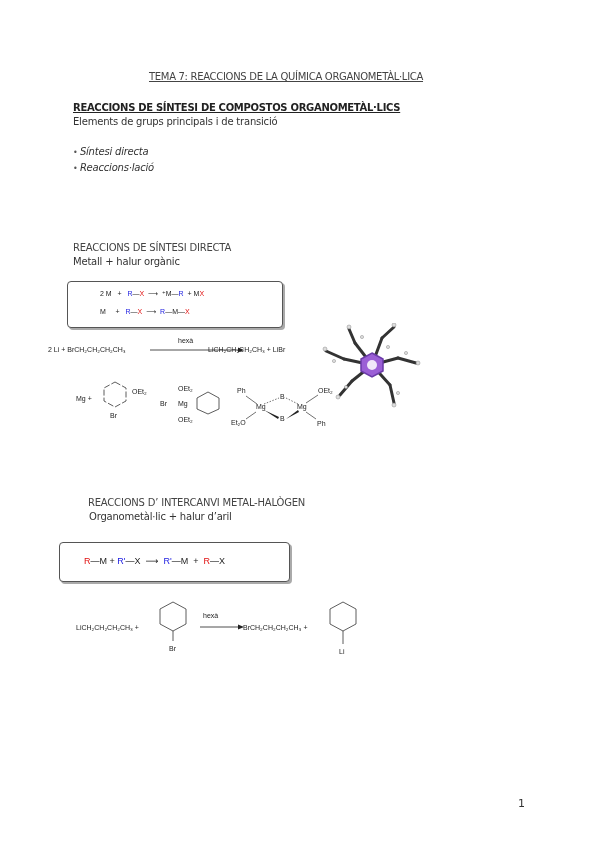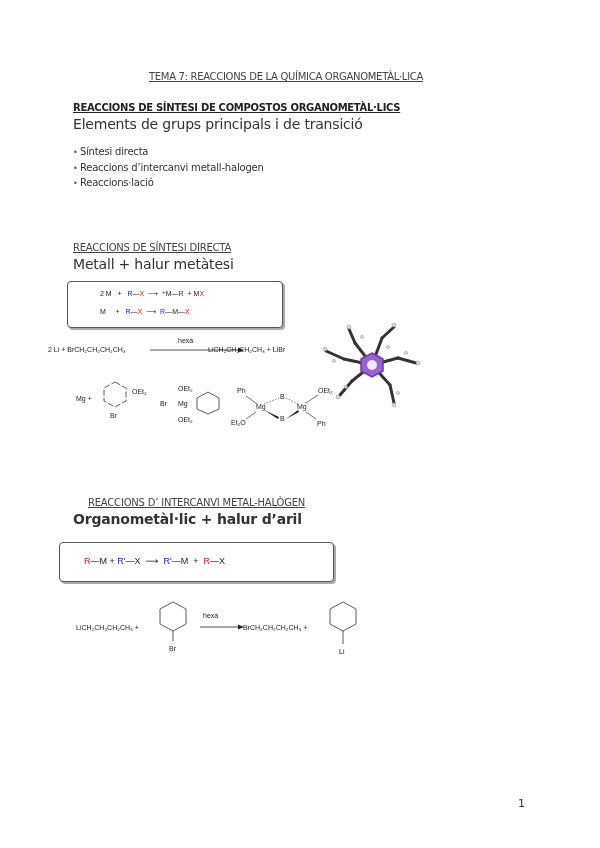--- a/index.html
+++ b/index.html
@@ -1,47 +1,46 @@
 <!DOCTYPE html>
 <html><head>
 <meta charset="utf-8">
 <style>
   * { margin: 0; padding: 0; box-sizing: border-box; }
   html, body { width: 600px; height: 848px; background: #ffffff; overflow: hidden; }
   body { position: relative; font-family: "DejaVu Sans", sans-serif; color: #333; }
   .abs { position: absolute; }
   .title { left: 0; width: 572px; top: 71px; text-align: center; font-size: 10px; color: #444; text-decoration: underline; letter-spacing: -0.3px; }
   .h1 { left: 73px; top: 102px; font-size: 10px; font-weight: bold; color: #222; text-decoration: underline; letter-spacing: -0.3px; }
-  .sub { font-size: 14px; color: #333; letter-spacing: -0.2px; text-align: center; }
-  .list { left: 73px; top: 145px; font-size: 10px; color: #333; line-height: 14.6px; letter-spacing: -0.2px; }
+  .sub { font-size: 10px; color: #333; letter-spacing: -0.2px; text-align: center; }
+  .list { left: 73px; top: 145px; font-size: 10px; color: #333; line-height: 14.6px; letter-spacing: -0.2px; font-style: italic; }
   .list li { list-style: none; }
   .list li::before { content: "• "; color: #555; font-size: 8px; }
-  .h2 { font-size: 10px; color: #444; text-decoration: underline; letter-spacing: -0.2px; text-align: right; }
+  .h2 { font-size: 10px; color: #444; letter-spacing: -0.2px; text-align: right; }
   .chem { font-family: "Liberation Sans", sans-serif; font-size: 7px; color: #222; white-space: nowrap; }
   .box { border: 1px solid #555; border-radius: 4px; box-shadow: 2px 2px 0 #aaa; background: #fff; }
   .red { color: #e01010; }
   .blue { color: #1a1ae0; }
   .pagenum { left: 518px; top: 797px; font-size: 11px; color: #333; }
 </style>
 </head>
 <body>
 
 <div class="abs title">TEMA 7: REACCIONS DE LA QUÍMICA ORGANOMETÀL·LICA</div>
 
 <div class="abs h1">REACCIONS DE SÍNTESI DE COMPOSTOS ORGANOMETÀL·LICS</div>
 <div class="abs sub" style="left:73px;top:116px;">Elements de grups principals i de transició</div>
 
 <ul class="abs list">
   <li>Síntesi directa</li>
-  <li>Reaccions d’intercanvi metall-halogen</li>
   <li>Reaccions·lació</li>
 </ul>
 
 <div class="abs h2" style="left:73px;top:242px;">REACCIONS DE SÍNTESI DIRECTA</div>
-<div class="abs sub" style="left:73px;top:256px;">Metall + halur metàtesi</div>
+<div class="abs sub" style="left:73px;top:256px;">Metall + halur orgànic</div>
 
 <div class="abs box" style="left:67px;top:281px;width:216px;height:47px;">
   <div class="abs chem" style="left:32px;top:8px;">
     <span>2 M</span>
     &nbsp;&nbsp;<span>+</span>&nbsp;&nbsp;
     <span class="blue">R</span><span>—</span><span class="red">X</span>
     &nbsp;<span>⟶</span>&nbsp;
     <span>⁺M—</span><span class="blue">R</span>
     &nbsp;<span>+ M</span><span class="red">X</span>
   </div>
@@ -122,23 +121,23 @@
   <line x1="28" y1="14" x2="43" y2="8" stroke="#333" stroke-width="0.7" stroke-dasharray="1.5,1.5"></line>
   <line x1="50" y1="8" x2="62" y2="14" stroke="#333" stroke-width="0.7" stroke-dasharray="1.5,1.5"></line>
   <polygon points="28,20 43,27 42,29" fill="#222"></polygon>
   <polygon points="50,29 62,20 63,22" fill="#222"></polygon>
   <line x1="70" y1="13" x2="82" y2="5" stroke="#333" stroke-width="0.7"></line>
   <line x1="20" y1="22" x2="10" y2="29" stroke="#333" stroke-width="0.7"></line>
   <line x1="70" y1="22" x2="80" y2="29" stroke="#333" stroke-width="0.7"></line>
 </svg>
 
 <div class="abs h2" style="left:73px;top:497px;margin-left:15px;">REACCIONS D’ INTERCANVI METAL-HALÒGEN</div>
-<div class="abs sub" style="left:73px;top:511px;font-weight:bold;">Organometàl·lic + halur d’aril</div>
+<div class="abs sub" style="left:89px;top:511px;">Organometàl·lic + halur d’aril</div>
 
-<div class="abs box" style="left:59px;top:542px;width:275px;height:40px;">
+<div class="abs box" style="left:59px;top:542px;width:231px;height:40px;">
   <div class="abs chem" style="left:24px;top:13px;font-size:9px;">
     <span class="red">R</span><span>—M +</span>
     <span class="blue">R'</span><span>—X</span>
     &nbsp;<span>⟶</span>&nbsp;
     <span class="blue">R'</span><span>—M</span>
     &nbsp;<span>+</span>&nbsp;
     <span class="red">R</span><span>—X</span>
   </div>
 </div>
 

